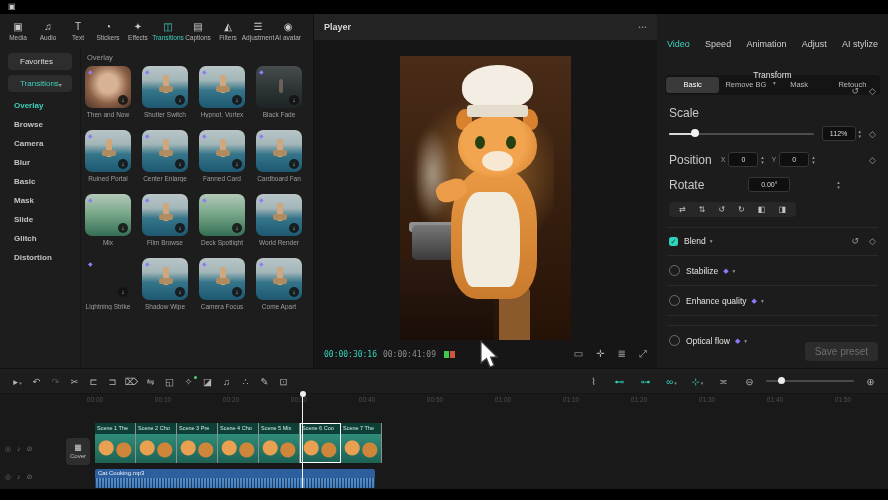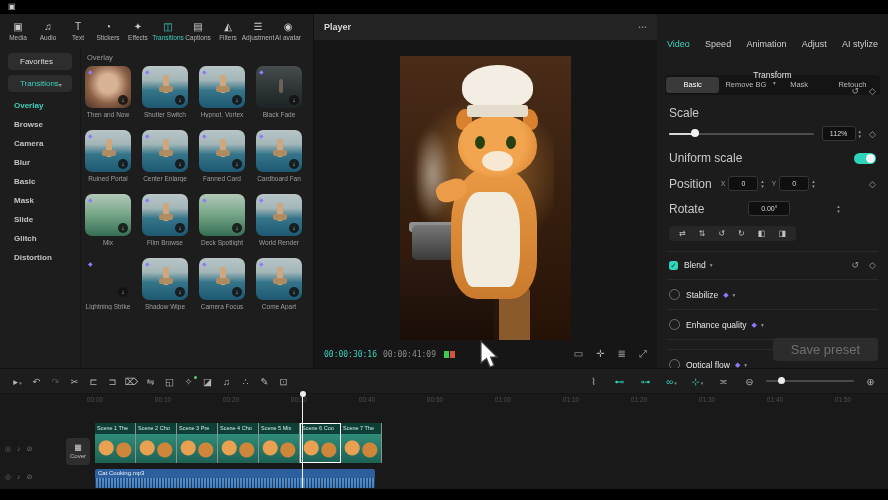--- a/index.html
+++ b/index.html
@@ -89,21 +89,21 @@
   .slider .knob{position:absolute;top:-3.5px;width:8px;height:8px;border-radius:50%;background:#f2f2f2;}
   .valbox{min-width:28px;height:13px;background:#0f0f0f;border:1px solid #363636;border-radius:3px;color:#ddd;font-size:7px;text-align:center;line-height:13px;padding:0 2px;}
   .stepper{display:flex;flex-direction:column;justify-content:center;margin-left:3px;color:#9a9a9a;font-size:5px;line-height:4.5px;}
   .toggle{width:22px;height:11px;border-radius:6px;background:#2fd3b9;position:relative;cursor:pointer;}
   .toggle i{position:absolute;right:1px;top:1px;width:9px;height:9px;border-radius:50%;background:#eef7f5;display:block;}
   .chk{width:9px;height:9px;border-radius:50%;border:1px solid #6d6d6d;margin-right:6px;flex:none;}
   .chk.sq{border-radius:2.5px;border:none;background:#2fd3b9;color:#09352d;font-size:7px;line-height:9px;text-align:center;}
   .badge{color:#8b7bf7;font-size:7px;margin-left:5px;}
   .hr{height:1px;background:#2a2a2a;margin:0 -2px;}
   .align-bar{display:flex;gap:13px;background:#272727;border-radius:4px;padding:3px 10px;width:fit-content;color:#c2c2c2;font-size:8px;}
-  .save-btn{position:absolute;right:10px;bottom:7px;background:#2c2c2c;color:#6f6f6f;font-size:13px;padding:4px 18px;border-radius:4px;cursor:pointer;}
+  .save-btn{position:absolute;right:10px;bottom:7px;background:#2c2c2c;color:#6f6f6f;font-size:10px;padding:4px 10px;border-radius:4px;cursor:pointer;}
   
   #timeline{position:absolute;left:0;top:354px;width:888px;height:121px;background:#191919;border-top:1px solid #111;}
   .tl-toolbar{position:absolute;left:0;top:0;right:0;height:24px;display:flex;align-items:center;padding:0 8px;background:#1d1d1d;border-bottom:1px solid #151515;}
   .tool{min-width:19px;text-align:center;color:#b5b5b5;font-size:9.5px;cursor:pointer;position:relative;}
   .tool.dim{opacity:.38;}
   .tool.teal{color:#2fd3b9;}
   .tool .caret2{font-size:5px;color:#8a8a8a;margin-left:1px;}
   .tool .gdot{position:absolute;right:1px;top:0;width:3px;height:3px;border-radius:50%;background:#49d86a;}
   .tl-right{margin-left:auto;display:flex;align-items:center;gap:7px;}
   .zoom-slider{position:relative;width:88px;height:2px;background:#4a4a4a;border-radius:1px;}
@@ -400,28 +400,20 @@
               <span class="knob" id="scale-knob" style="left: calc(18% - 4px);"></span>
           </span>
           <span class="valbox">112%</span>
           <span class="stepper">
               <span>▴</span>
               <span>▾</span>
             </span>
           <span class="ic" style="margin-left:8px;">◇</span>
         </div>
 
-        <div class="irow" style="margin-top:10px;">
-          <span class="lbl">Uniform scale</span>
-          <span class="right-ic">
-              <span class="toggle">
-                <i></i>
-              </span>
-            </span>
-        </div>
 
         <div class="irow" style="margin-top:11px;">
           <span class="lbl" style="width:52px;">Position</span>
           <span class="ic" style="font-size:6.5px;margin-right:3px;">X</span>
           <span class="valbox" style="min-width:24px;">0</span>
           <span class="stepper">
               <span>▴</span>
               <span>▾</span>
             </span>
           <span class="ic" style="font-size:6.5px;margin:0 3px 0 8px;">Y</span>

